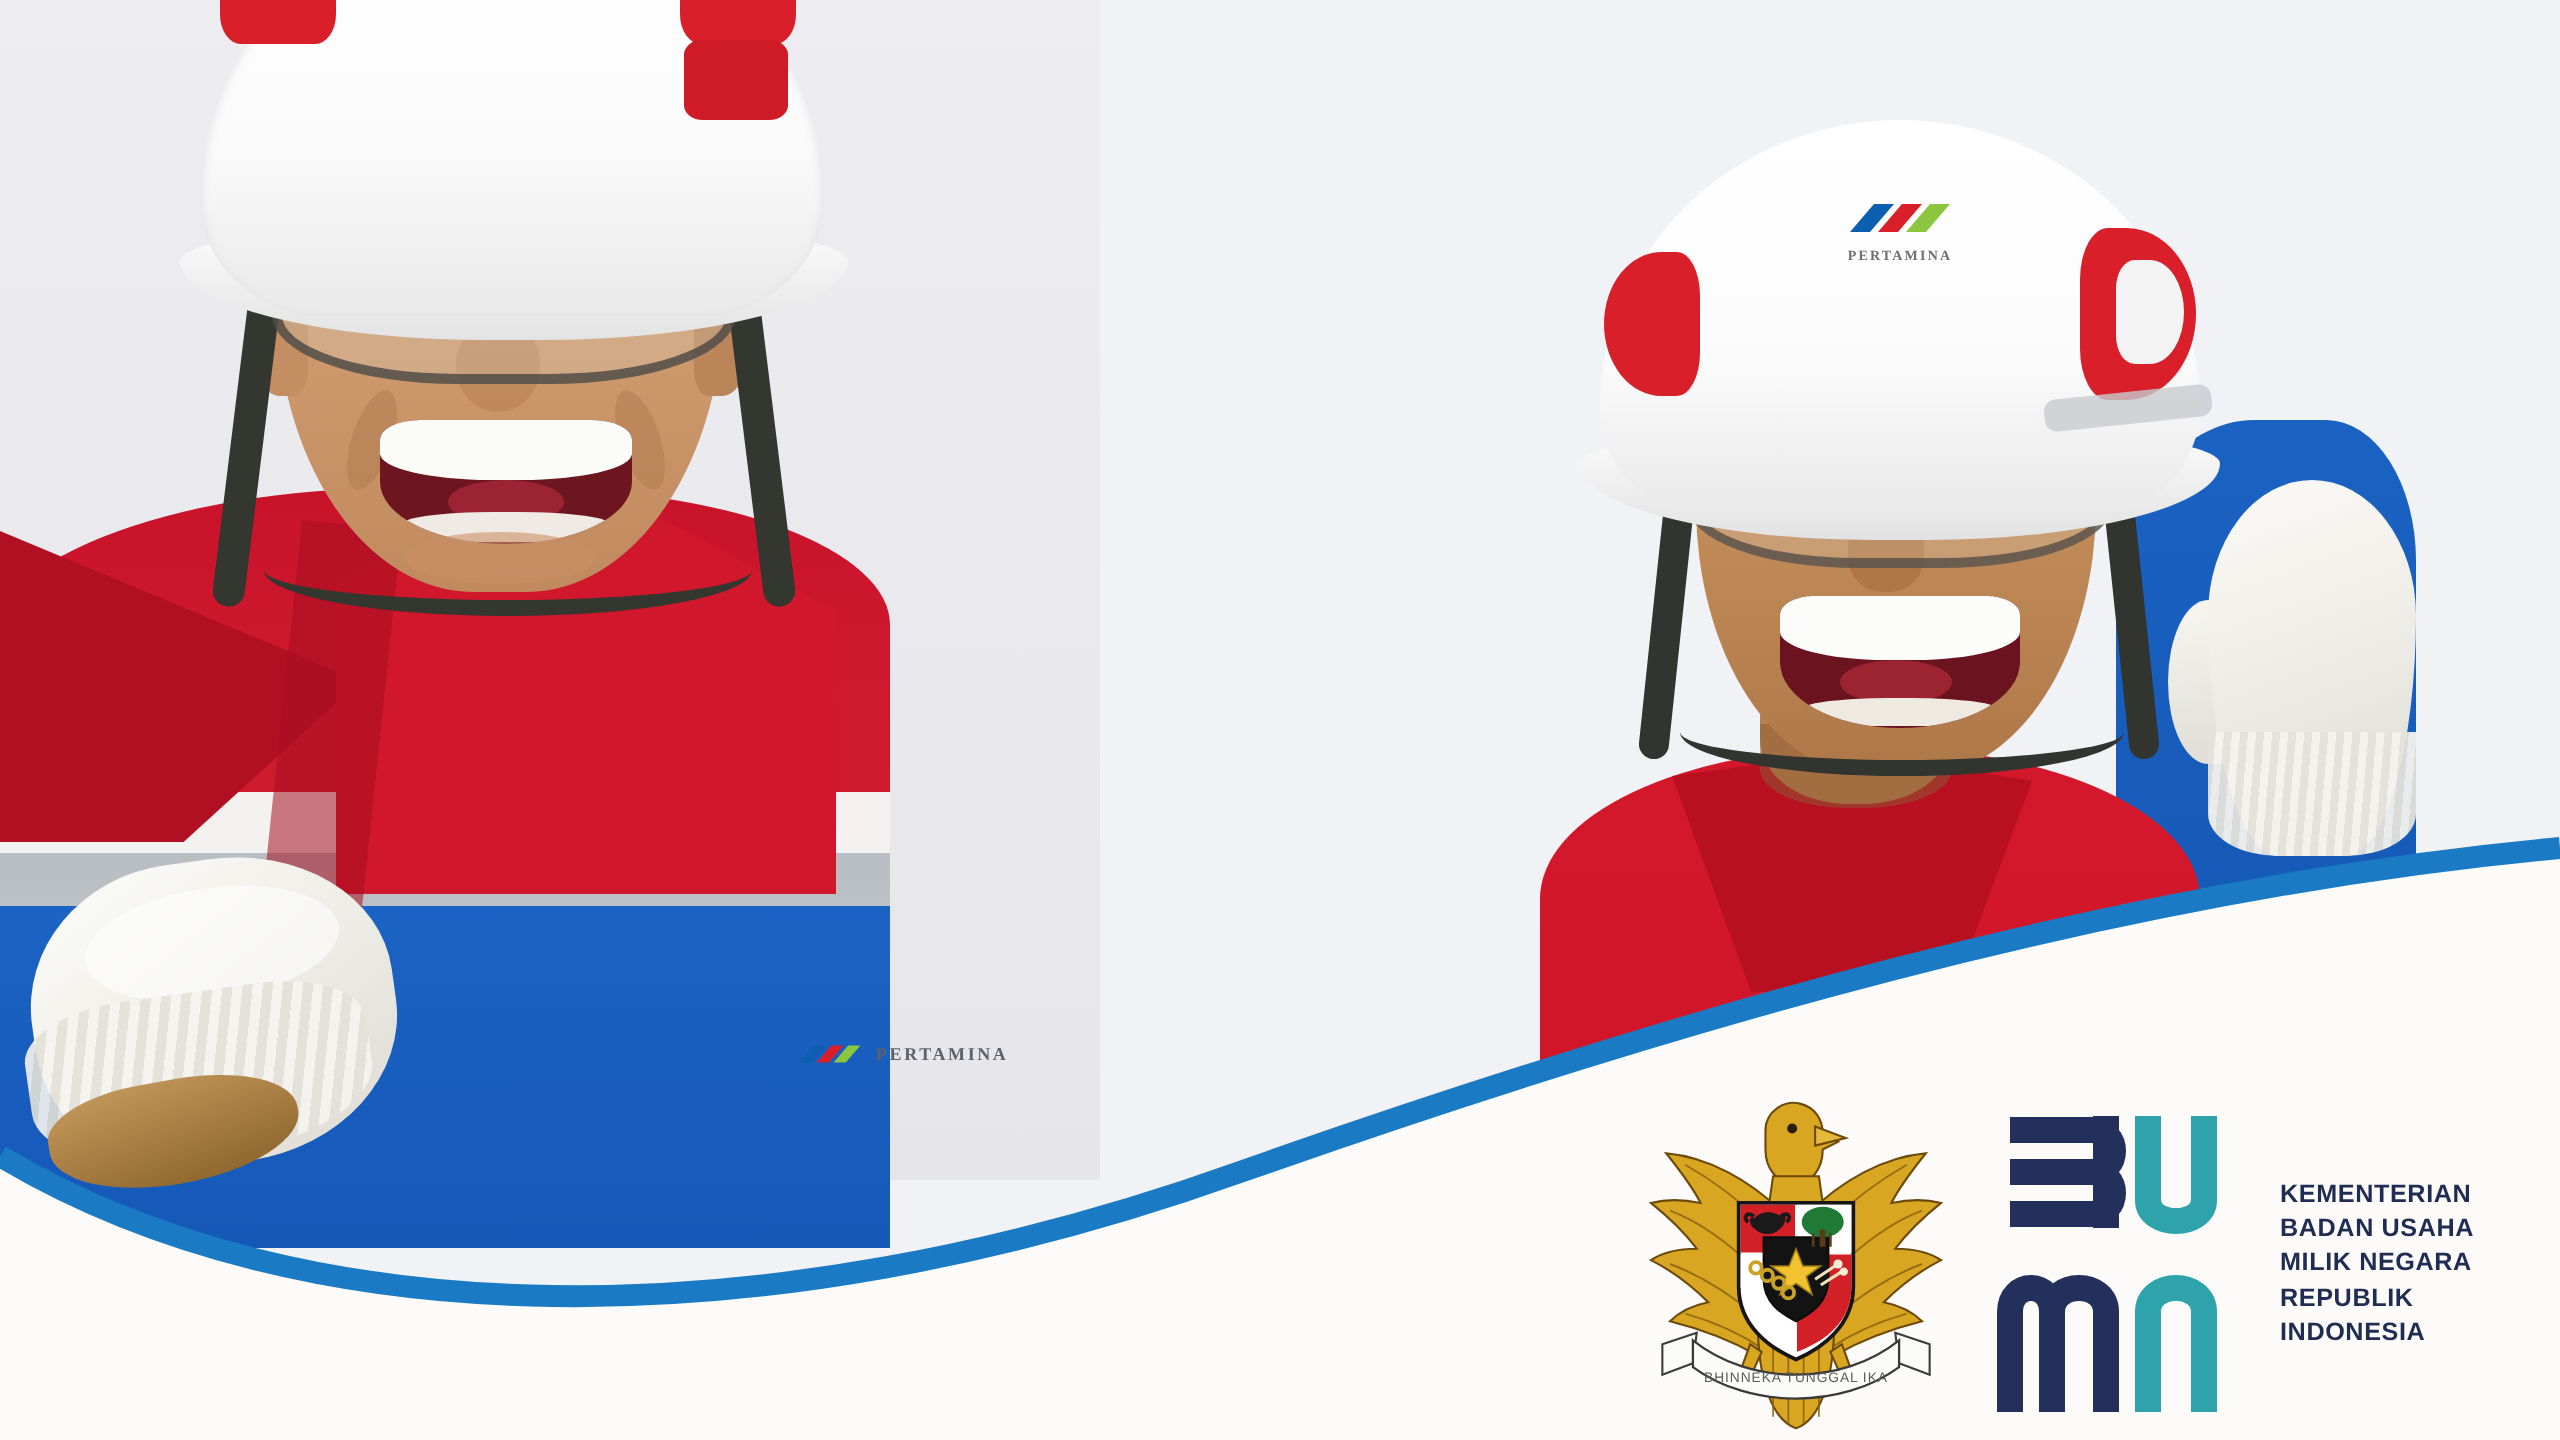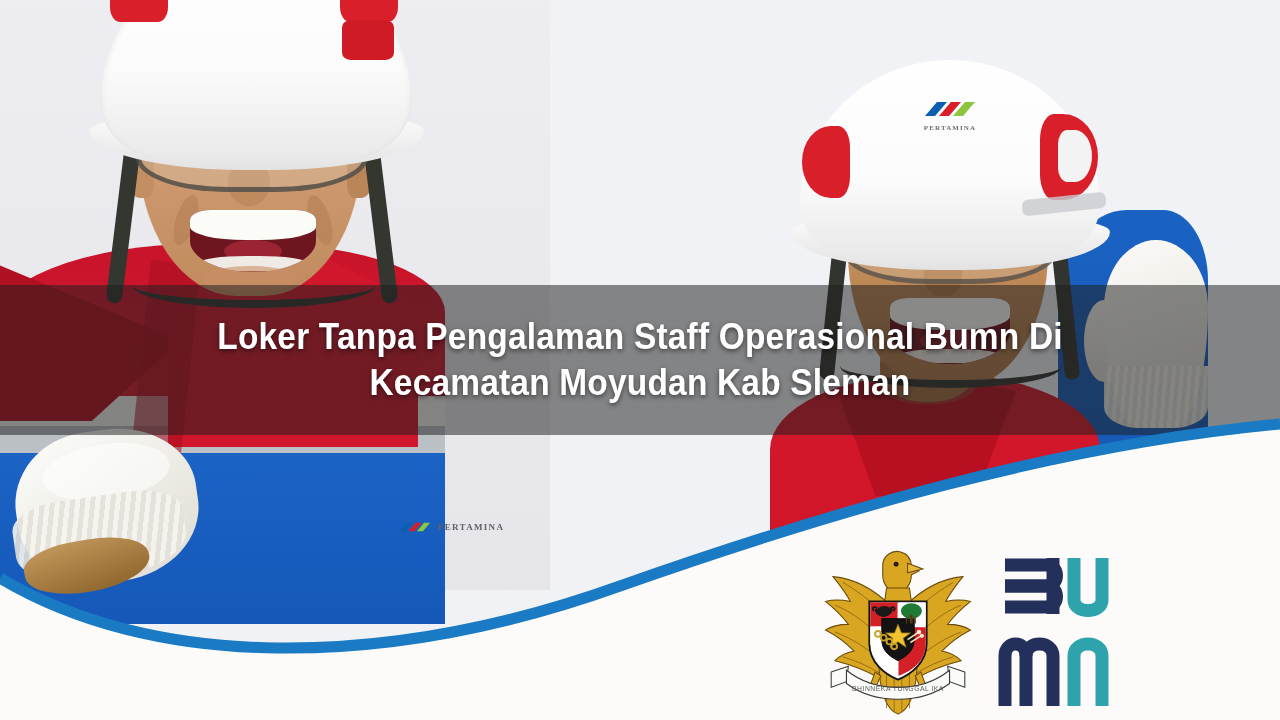--- a/index.html
+++ b/index.html
@@ -434,26 +434,20 @@
       </svg>
       <span class="pmark-txt">PERTAMINA</span>
     </div>
 
     <div class="fist"></div>
     <div class="fist-knuckle"></div>
     <div class="fist-rib"></div>
     <div class="fist-cuff"></div>
   </div>
 
-  <div class="title-band">
-    <div class="title-text">
-      <span>Loker Tanpa Pengalaman Staff Operasional Bumn Di</span><br>
-      <span>Kecamatan Moyudan Kab Sleman</span>
-    </div>
-  </div>
 
   <svg class="wave" viewBox="0 0 1280 720" preserveAspectRatio="none">
     <path d="M0,578 C150,668 380,672 620,586 C830,512 1060,444 1280,424 L1280,720 L0,720 Z" fill="#fdfbf9"></path>
     <path d="M0,578 C150,668 380,672 620,586 C830,512 1060,444 1280,424" fill="none" stroke="#1a7ac4" stroke-width="11"></path>
   </svg>
 
   <div class="logo-bar">
 
     <svg class="garuda" viewBox="0 0 180 176">
       <g stroke="#6b4a0b" stroke-width="1.1">
@@ -562,15 +556,22 @@
       <g fill="none" stroke="#23305c" stroke-width="13">
         <path d="M7 154 L7 104 C7 88 28 88 28 104 L28 154"></path>
         <path d="M28 104 C28 88 55 88 55 104 L55 154"></path>
       </g>
 
       <g fill="none" stroke="#2ea3ac" stroke-width="13">
         <path d="M76 154 L76 104 C76 88 104 88 104 104 L104 154"></path>
       </g>
     </svg>
 
+    <div class="bumn-text">
+      <div>KEMENTERIAN</div>
+      <div>BADAN USAHA</div>
+      <div>MILIK NEGARA</div>
+      <div>REPUBLIK</div>
+      <div>INDONESIA</div>
+    </div>
   </div>
 
 </div>
 
 </body></html>

